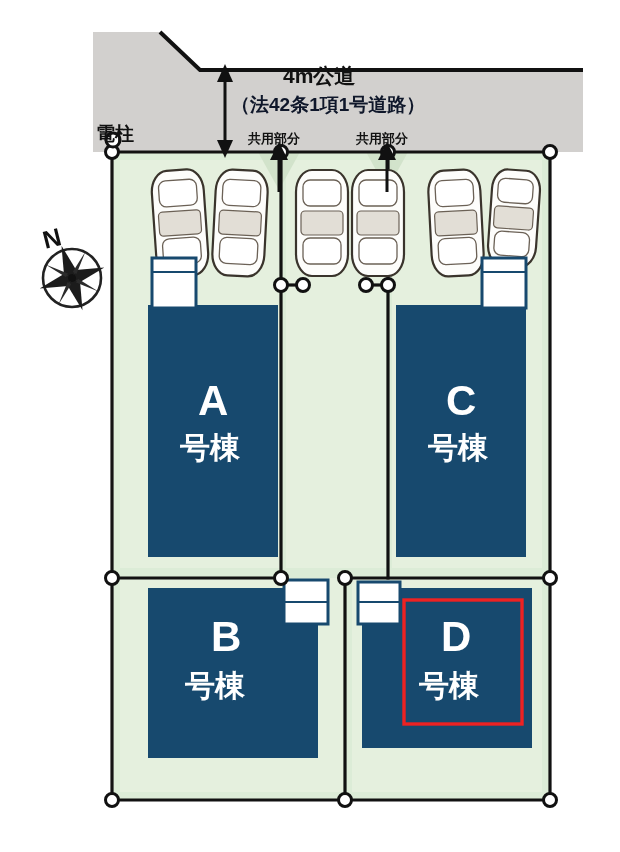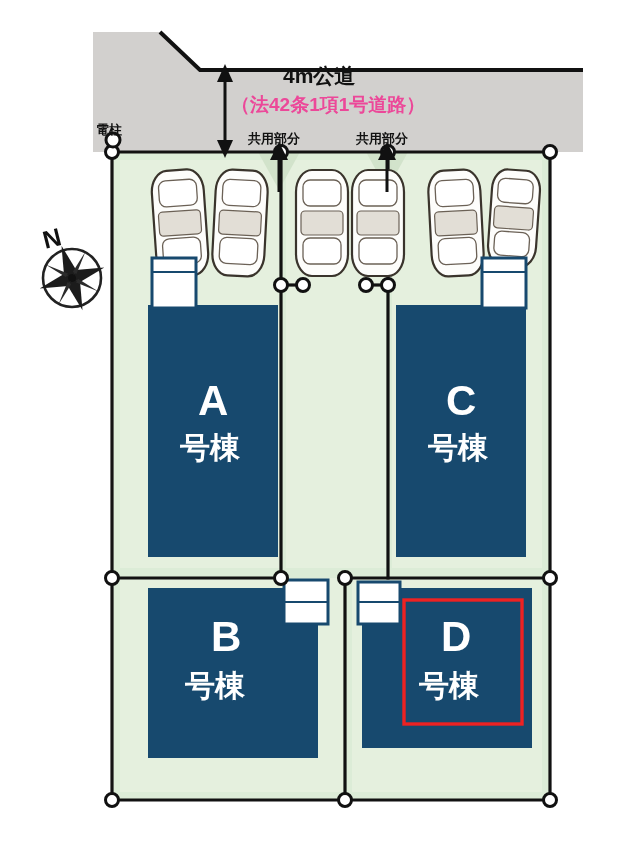--- a/index.html
+++ b/index.html
@@ -179,23 +179,23 @@
         <path d="M-21,21 L-5.5,2.5 L-2.5,5.5 Z" fill="#2b2b2b"></path>
         <path d="M-21,-21 L-2.5,-5.5 L-5.5,-2.5 Z" fill="#2b2b2b"></path>
         <path d="M21,21 L2.5,5.5 L5.5,2.5 Z" fill="#2b2b2b"></path>
         <circle cx="0" cy="0" r="4" fill="#111"></circle>
       </g>
     </g>
   </svg>
 
   <div class="htxt" style="left:283px;top:62px;font-size:21px;font-weight:bold;color:#111;">4m公道</div>
 
-  <div class="htxt" style="left:231px;top:92px;font-size:19px;font-weight:bold;color:#ec4899;">（法42条1項1号道路）</div>
-
-  <div class="htxt" style="left:96px;top:121px;font-size:13px;font-weight:bold;color:#111;">電柱</div>
+  <div class="htxt" style="left:231px;top:92px;font-size:19px;font-weight:bold;color:#0f172a;">（法42条1項1号道路）</div>
+
+  <div class="htxt" style="left:96px;top:121px;font-size:19px;font-weight:bold;color:#111;">電柱</div>
 
   <div class="htxt" style="left:248px;top:130px;font-size:13px;font-weight:bold;color:#111;">共用部分</div>
 
   <div class="htxt" style="left:356px;top:130px;font-size:13px;font-weight:bold;color:#111;">共用部分</div>
 
   <div class="htxt" style="left:43px;top:224px;font-size:25px;font-weight:bold;color:#111;transform:rotate(-14deg);">N</div>
 
   <div class="htxt" style="left:198px;top:377px;font-size:42px;font-weight:bold;color:#ffffff;">A</div>
   <div class="htxt" style="left:180px;top:428px;font-size:30px;font-weight:bold;color:#ffffff;">号棟</div>
 

